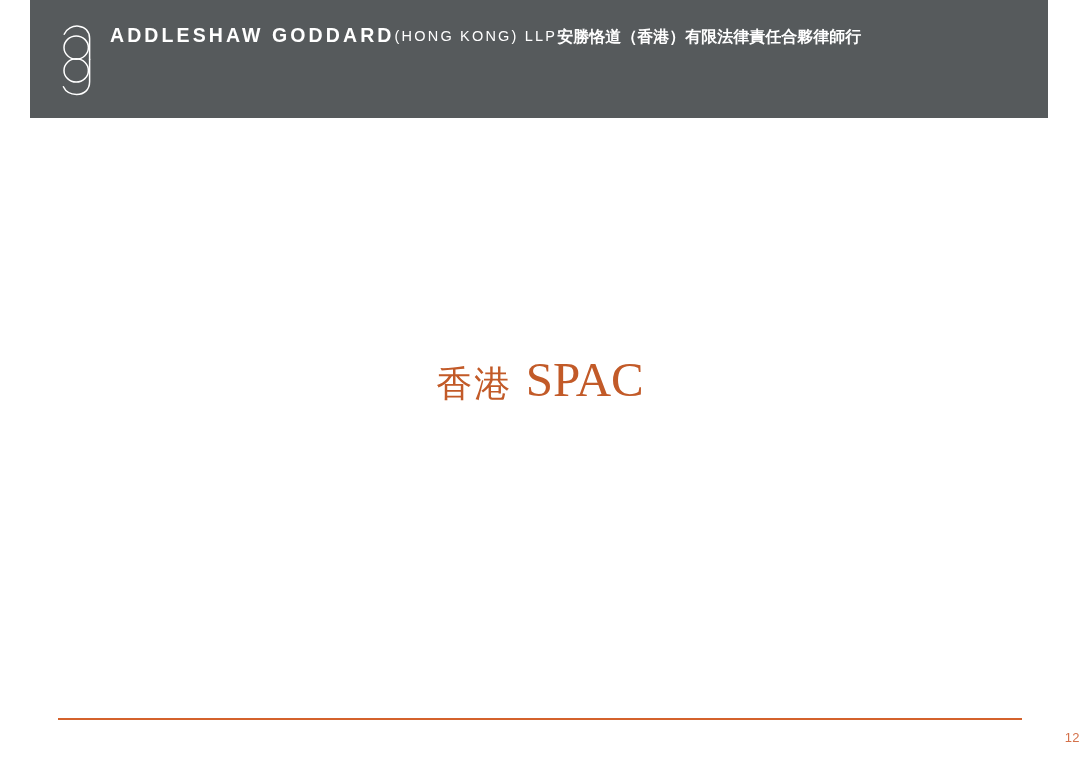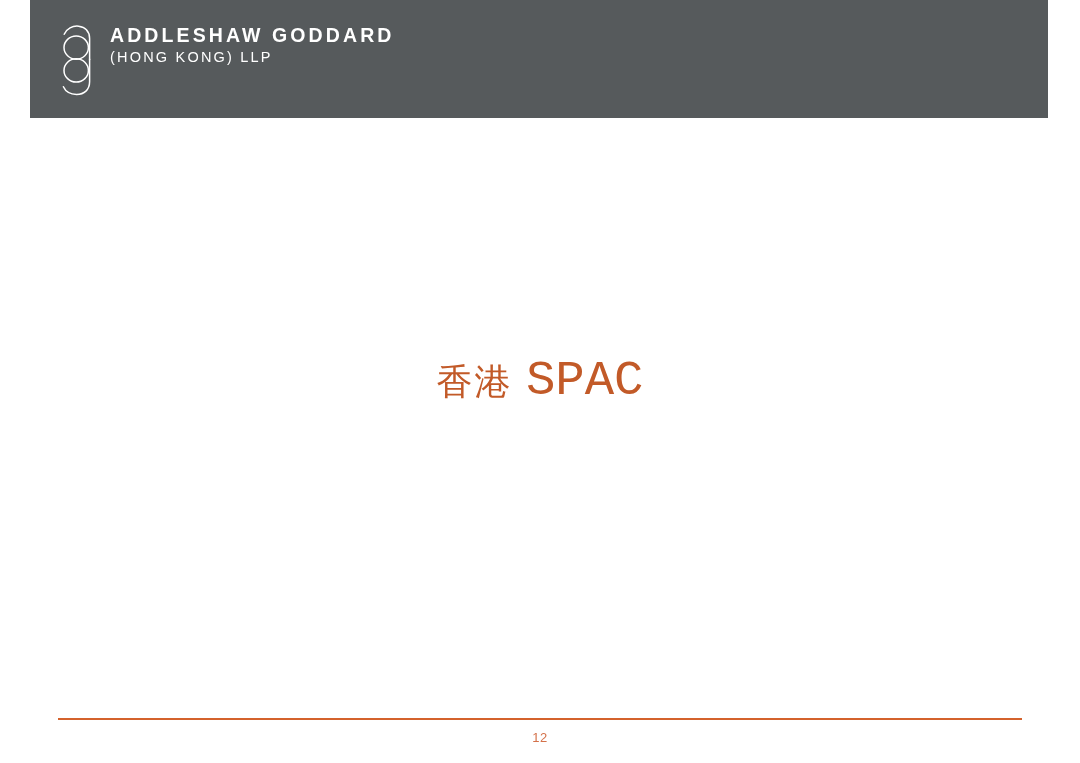--- a/index.html
+++ b/index.html
@@ -48,21 +48,20 @@
   .logo-mark {
     width: 40px;
     height: 78px;
     flex: 0 0 auto;
     margin-right: 12px;
     display: block;
   }
 
   .brand-text {
     display: flex;
-    flex-direction: column;
     justify-content: flex-start;
     padding-top: 5px;
   }
 
   .brand-name {
     color: #ffffff;
     font-size: 19.5px;
     font-weight: bold;
     letter-spacing: 3.1px;
     line-height: 1.08;
@@ -114,40 +113,40 @@
     transform: translateY(-38px);
   }
 
   .slide-title .cjk {
     font-family: "DejaVu Serif", "Liberation Serif", serif;
     font-size: 36px;
     letter-spacing: 2px;
   }
 
   .slide-title .latin {
-    font-family: Liberation Mono, monospace;
+    font-family: Liberation Serif, serif;
     letter-spacing: 0px;
   }
 
   
   .footer-rule {
     position: absolute;
     left: 58px;
     top: 718px;
     width: 964px;
     height: 2px;
     background: #d4622c;
   }
 
   .page-number {
     position: absolute;
     left: 0;
     top: 730px;
     width: 1080px;
-    text-align: center;
+    text-align: right;
     color: #d4714a;
     font-size: 13px;
     font-family: "Liberation Sans", sans-serif;
     letter-spacing: 0.4px;
   }
 </style>
 </head>
 <body>
 
 <div class="slide">
@@ -160,20 +159,21 @@
         <path d="M 6.2 14.2 C 8.6 8.4 14.6 5.6 20.6 6.2 C 27.4 6.9 31.6 11.6 31.6 18.6 L 31.6 39.6" fill="none" stroke="#ffffff" stroke-width="1.5" stroke-linecap="round"></path>
         <ellipse cx="18.2" cy="27.6" rx="12.2" ry="11.6" fill="none" stroke="#ffffff" stroke-width="1.5"></ellipse>
 
         <ellipse cx="18.2" cy="50.4" rx="12.2" ry="11.6" fill="none" stroke="#ffffff" stroke-width="1.5"></ellipse>
         <path d="M 31.6 39.2 L 31.6 61.8 C 31.6 69.8 26.2 74.4 18.6 74.4 C 12.4 74.4 7.6 71.6 5.4 66.8" fill="none" stroke="#ffffff" stroke-width="1.5" stroke-linecap="round"></path>
       </svg>
 
       <div class="brand-text">
         <div class="brand-name">ADDLESHAW GODDARD</div>
         <div class="brand-entity">(HONG KONG) LLP</div>
+        <div class="brand-chinese">安勝恪道（香港）有限法律責任合夥律師行</div>
       </div>
 
     </div>
   </div>
 
   <div class="title-area">
     <h1 class="slide-title">
       <span class="cjk">香港 </span><span class="latin">SPAC</span>
     </h1>
   </div>

